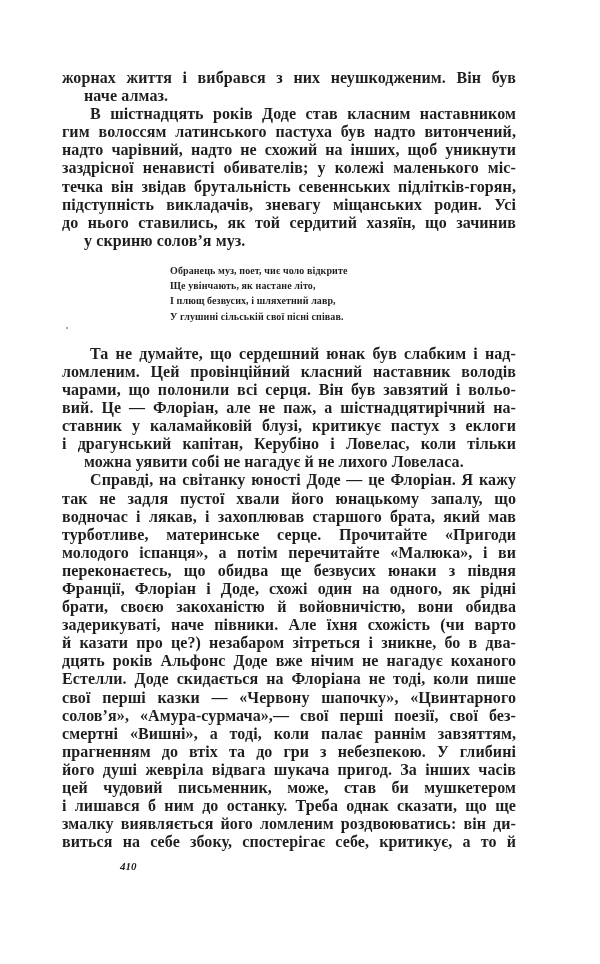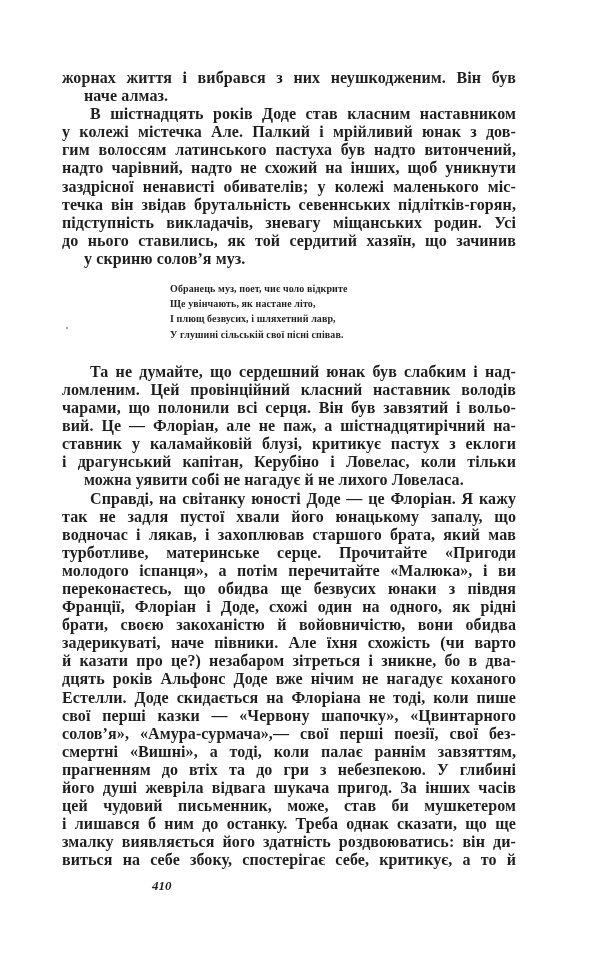--- a/index.html
+++ b/index.html
@@ -30,24 +30,24 @@
   .line.indent { text-indent: 28px; }
   .verse {
     margin: 13px 0 21px 108px;
   }
   .verse .line {
     font-size: 10px;
     line-height: 15.2px;
     text-align: left;
   }
   .pagenum {
-    margin: 9px 0 0 90px;
+    margin: 9px 0 0 58px;
     font-style: italic;
     font-weight: 700;
-    font-size: 13px;
+    font-size: 11px;
   }
   .speck {
     position: absolute;
     left: 66px;
     top: 327px;
     width: 2px;
     height: 2px;
     background: #8a8a8a;
     border-radius: 50%;
   }
@@ -56,21 +56,20 @@
 <body>
 
 <div class="page">
   <div id="text-area">
       <div class="block paragraph">
         <div class="line just">жорнах життя і вибрався з них неушкодженим. Він був</div>
         <div class="line left">наче алмаз.</div>
       </div>
       <div class="block paragraph">
         <div class="line just indent">В шістнадцять років Доде став класним наставником</div>
-        <div class="line just">у колежі містечка Але. Палкий і мрійливий юнак з дов-</div>
         <div class="line just">гим волоссям латинського пастуха був надто витончений,</div>
         <div class="line just">надто чарівний, надто не схожий на інших, щоб уникнути</div>
         <div class="line just">заздрісної ненависті обивателів; у колежі маленького міс-</div>
         <div class="line just">течка він звідав брутальність севеннських підлітків-горян,</div>
         <div class="line just">підступність викладачів, зневагу міщанських родин. Усі</div>
         <div class="line just">до нього ставились, як той сердитий хазяїн, що зачинив</div>
         <div class="line left">у скриню солов’я муз.</div>
       </div>
       <div class="block verse">
         <div class="line">Обранець муз, поет, чиє чоло відкрите</div>
@@ -100,19 +99,19 @@
         <div class="line just">й казати про це?) незабаром зітреться і зникне, бо в два-</div>
         <div class="line just">дцять років Альфонс Доде вже нічим не нагадує коханого</div>
         <div class="line just">Естелли. Доде скидається на Флоріана не тоді, коли пише</div>
         <div class="line just">свої перші казки — «Червону шапочку», «Цвинтарного</div>
         <div class="line just">солов’я», «Амура-сурмача»,— свої перші поезії, свої без-</div>
         <div class="line just">смертні «Вишні», а тоді, коли палає раннім завзяттям,</div>
         <div class="line just">прагненням до втіх та до гри з небезпекою. У глибині</div>
         <div class="line just">його душі жевріла відвага шукача пригод. За інших часів</div>
         <div class="line just">цей чудовий письменник, може, став би мушкетером</div>
         <div class="line just">і лишався б ним до останку. Треба однак сказати, що ще</div>
-        <div class="line just">змалку виявляється його здатність роздвоюватись: він ди-</div>
+        <div class="line just">змалку виявляється його ломленим роздвоюватись: він ди-</div>
         <div class="line just">виться на себе збоку, спостерігає себе, критикує, а то й</div>
       </div>
     </div>
   <div class="pagenum">410</div>
 </div>
 <div class="speck"></div>
 
 </body></html>

